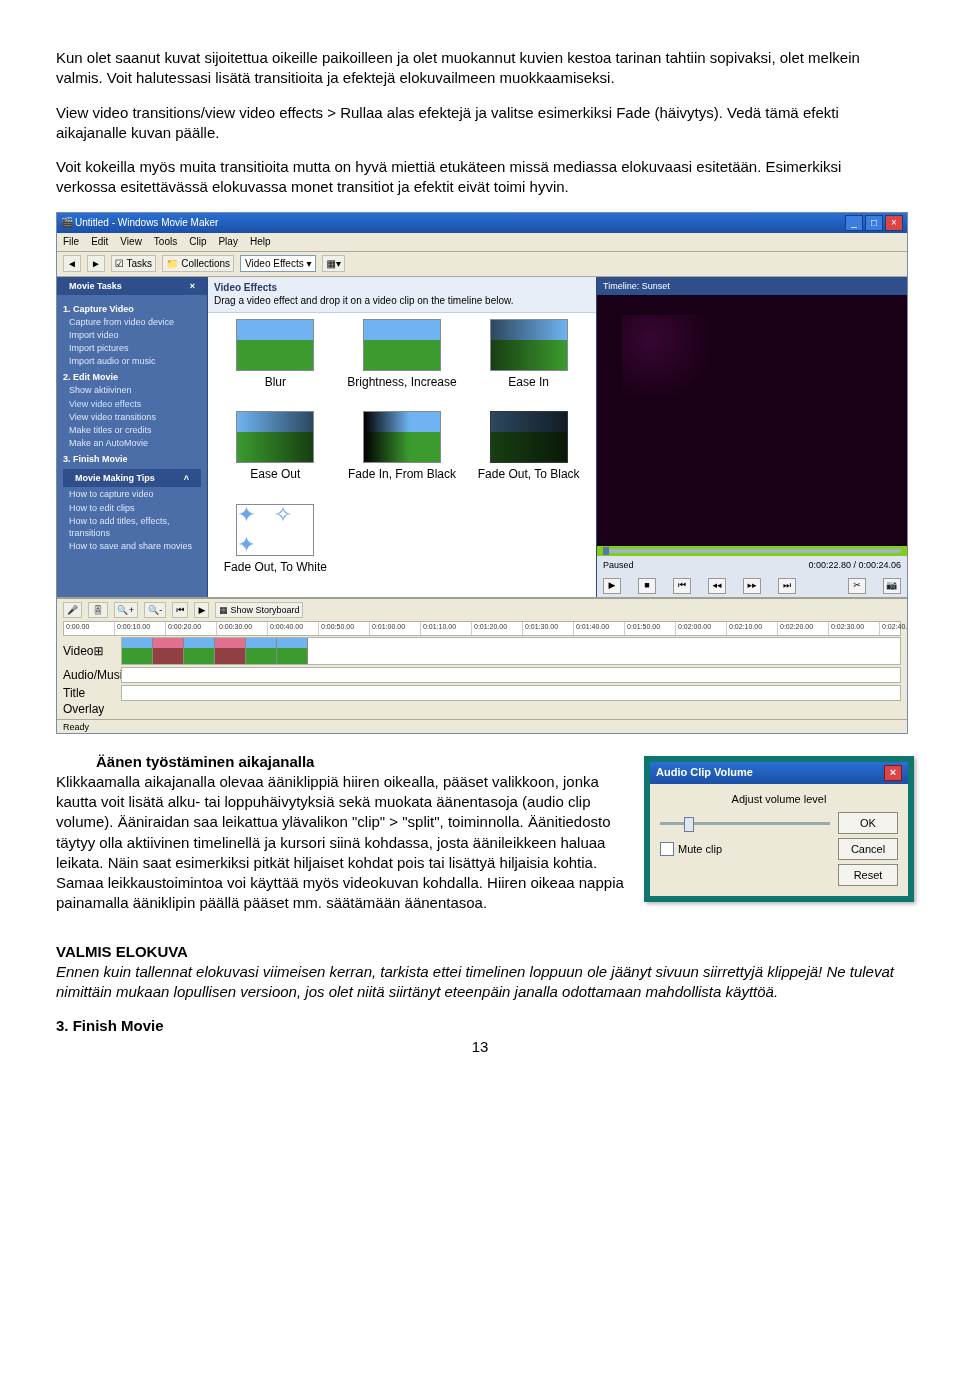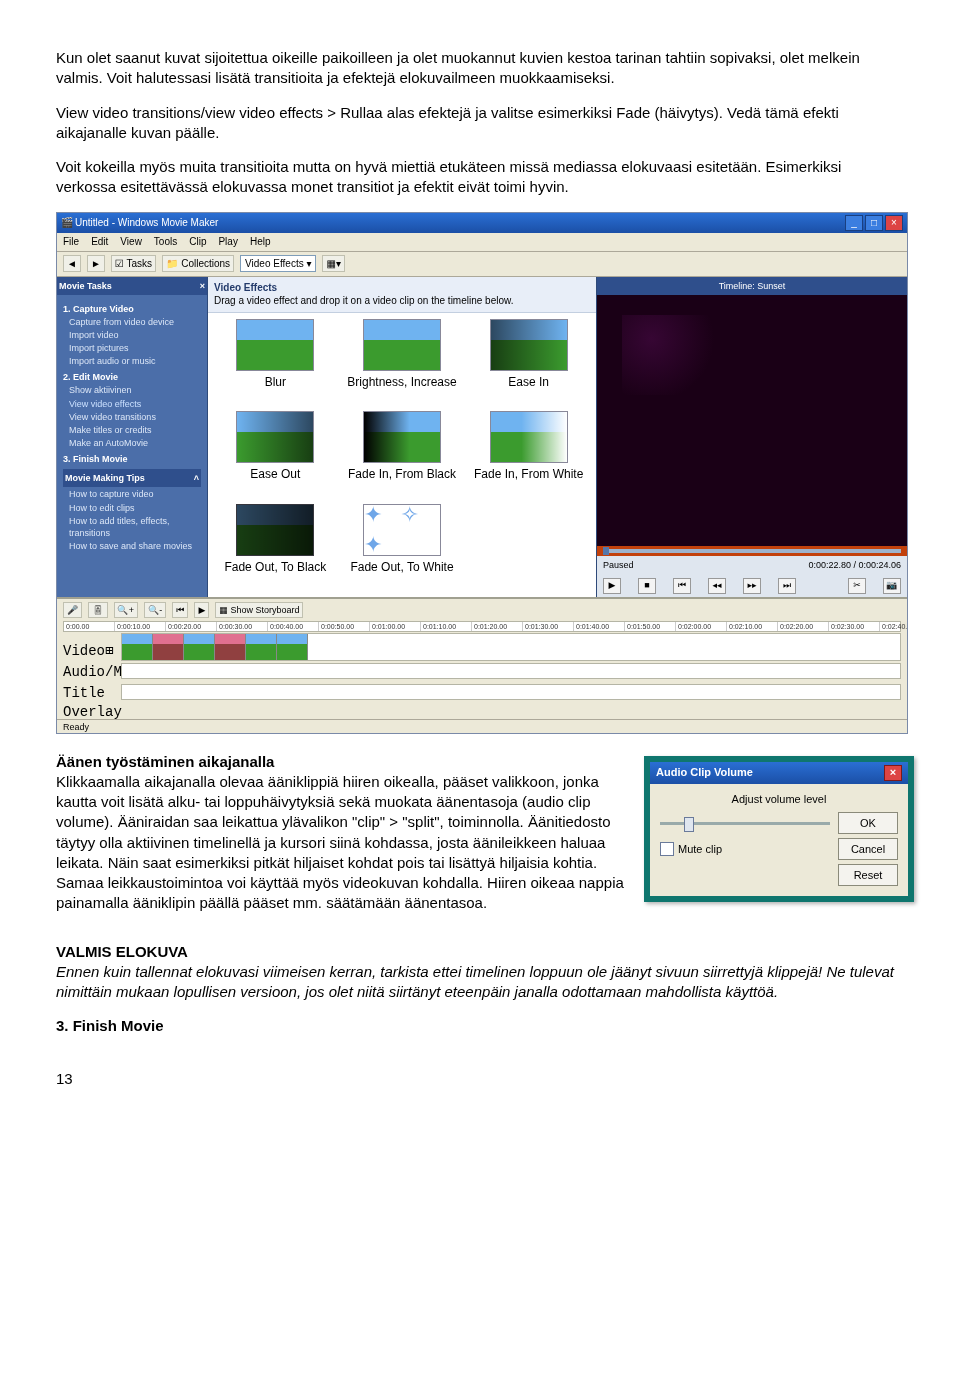--- a/index.html
+++ b/index.html
@@ -8,21 +8,21 @@
     line-height: 1.35;
     margin: 0;
     padding: 48px 56px;
     width: 960px;
     box-sizing: border-box;
     color: #000;
     background: #fff;
   }
   p { margin: 0 0 14px 0; }
   .section-heading { font-weight: bold; margin: 14px 0 0 0; }
-  .bold { font-weight: bold; }
+  .bold { font-weight: bold; margin-left: 40px; }
   .italic { font-style: italic; }
   .screenshot {
     width: 850px;
     height: 520px;
     background: #dde5ee;
     border: 1px solid #7a8aa8;
     position: relative;
     font-size: 10px;
     margin: 8px 0 18px 0;
     overflow: hidden;
@@ -48,21 +48,21 @@
     display: flex; align-items: center; gap: 6px; padding: 0 6px; font-size: 10px;
   }
   .tool-field { background: #fff; border: 1px solid #7f9db9; padding: 1px 4px; }
   .tool-btn { border: 1px solid #c0c0b0; padding: 1px 3px; background: #f0f0e8; }
   .ic { width: 14px; height: 14px; display: inline-block; vertical-align: middle; }
   .workarea { display: flex; height: 320px; }
   .taskpanel {
     width: 150px; background: #4b6ea9; color: #fff; font-size: 9px;
     display: flex; flex-direction: column; border-right: 1px solid #2e4a7a;
   }
-  .tp-title { background: #2f4f8c; padding: 3px 2px; display: flex; align-items: center; justify-content: space-between; font-weight: bold; }
+  .tp-title { background: #2f4f8c; padding: 3px 12px; display: flex; align-items: center; justify-content: space-between; font-weight: bold; }
   .tp-body { padding: 4px 6px; }
   .tp-sechead { font-weight: bold; margin-top: 4px; }
   .tp-item { margin: 1px 0 1px 6px; color: #dbe6f7; }
   .tp-item.hl { color: #cae0ff; }
   .fxpanel { flex: 1; background: #fff; display: flex; flex-direction: column; }
   .fx-head { background: #e8eef8; padding: 4px 6px; font-size: 10px; border-bottom: 1px solid #c3cfe0; }
   .fx-head .t { font-weight: bold; color: #233a6a; }
   .fx-grid { flex: 1; display: grid; grid-template-columns: repeat(3, 1fr); gap: 6px 8px; padding: 6px 8px; overflow: hidden; }
   .fx-cell { display: flex; flex-direction: column; align-items: center; font-size: 12px; }
   .thumb {
@@ -76,37 +76,36 @@
   .thumb.fade-r::after { content:""; position:absolute; inset:0; background: linear-gradient(270deg, rgba(0,0,0,0.6), transparent); }
   .thumb.fade-black::after { content:""; position:absolute; inset:0; background: linear-gradient(90deg, #000, transparent 60%); }
   .thumb.fade-white::after { content:""; position:absolute; inset:0; background: linear-gradient(270deg, #fff, transparent 60%); }
   .thumb.stars { background: #fff; }
   .thumb.stars::before {
     content: "✦ ✧ ✦"; position: absolute; inset: 0; display: flex; align-items: center; justify-content: center;
     color: #6fa6e8; font-size: 22px; letter-spacing: 6px;
   }
   .fx-cell span { margin-top: 3px; text-align: center; }
   .preview {
-    width: 310px; background: #c2410c; display: flex; flex-direction: column;
+    width: 310px; background: #84cc16; display: flex; flex-direction: column;
     border-left: 1px solid #2e4a7a;
-    text-align: center;
   }
   .pv-title { background: #2f4f8c; color: #fff; padding: 3px 6px; font-size: 9px; }
   .pv-video { flex: 1; background: #1a0016; position: relative; }
   .pv-video::after { content:""; position:absolute; left:8%; top:8%; right:60%; bottom:60%; background: radial-gradient(circle at 30% 30%, rgba(120,20,120,0.3), transparent 70%); }
   .pv-controls { background: #dfe6ef; padding: 3px 6px; display: flex; align-items: center; font-size: 9px; gap: 17px; }
   .pv-bar { height: 4px; background: #9db3cc; margin: 3px 6px; position: relative; }
   .pv-bar::after { content:""; position:absolute; left:0; width:6px; height:8px; top:-2px; background:#5577aa; }
   .pbtn { width: 16px; height: 14px; border: 1px solid #999; background: #f4f4f4; display: flex; align-items: center; justify-content: center; font-size: 9px; }
   .timeline { height: 120px; background: #ece9d8; border-top: 2px solid #a0a090; display: flex; flex-direction: column; }
   .tl-tools { display: flex; gap: 6px; padding: 3px 6px; align-items: center; font-size: 9px; }
   .tl-ruler { height: 14px; background: #fff; border: 1px solid #b5b5a5; margin: 0 6px; display: flex; font-size: 7px; color: #333; }
   .tl-tick { flex: 0 0 48px; border-right: 1px solid #ccc; padding-left: 2px; white-space: nowrap; overflow: hidden; }
   .tl-row { display: flex; align-items: stretch; margin: 1px 6px; }
-  .tl-label { width: 58px; font-size: 14px; display: flex; align-items: flex-end; font-family: Liberation Mono, monospace; }
+  .tl-label { width: 58px; font-size: 12px; display: flex; align-items: center; }
   .tl-track { flex: 1; height: 26px; background: #fff; border: 1px solid #b5b5a5; display: flex; overflow: hidden; }
   .clip { width: 30px; height: 100%; border-right: 1px solid #888; background: linear-gradient(180deg,#6fb3f0 0 40%, #3b9b2e 40% 100%); }
   .clip.alt { background: linear-gradient(180deg,#e07090 0 40%, #904040 40% 100%); }
   .tl-row.thin .tl-track { height: 14px; }
   .statusbar { height: 16px; background: #ece9d8; border-top: 1px solid #aca899; padding: 0 6px; font-size: 9px; display: flex; align-items: center; }
 
   .wrap-right { float: right; width: 260px; margin: 4px 0 8px 14px; }
   .dialog {
     width: 258px; background: #ece9d8; border: 6px solid #0f766e; font-size: 11px;
     box-shadow: 2px 2px 4px rgba(0,0,0,0.3);
@@ -114,21 +113,21 @@
   .dlg-title { background: linear-gradient(#2a6fd4,#1b4fa6); color: #fff; padding: 3px 6px; display: flex; align-items: center; font-weight: bold; }
   .dlg-title .x { margin-left: auto; background: #d44; color: #fff; width: 16px; height: 14px; display: flex; align-items: center; justify-content: center; border: 1px solid #801818; }
   .dlg-body { padding: 8px 10px 10px; display: grid; grid-template-columns: 1fr auto; gap: 4px 8px; align-items: center; }
   .dlg-label { grid-column: 1 / 3; text-align: center; margin-bottom: 2px; }
   .slider { grid-column: 1; height: 16px; background: #fff0; display: flex; align-items: center; }
   .slider-track { flex: 1; height: 3px; background: #9aa; position: relative; }
   .slider-track::after { content:""; position:absolute; left:14%; top:-5px; width:8px; height:13px; background:#dfe6ef; border:1px solid #6a7a9a; }
   .dlg-btn { width: 58px; height: 20px; background: #f4f3ee; border: 1px solid #8a8a7a; font-size: 11px; display: flex; align-items: center; justify-content: center; }
   .dlg-check { grid-column: 1; display: flex; align-items: center; gap: 4px; }
   .dlg-check .box { width: 12px; height: 12px; border: 1px solid #6a7a9a; background: #fff; }
-  .page-num { text-align: left; margin-top: 32px; }
+  .page-num { text-align: center; }
   .clearfix::after { content:""; display:block; clear:both; }
 </style>
 </head>
 <body>
 
 <p>Kun olet saanut kuvat sijoitettua oikeille paikoilleen ja olet muokannut kuvien kestoa tarinan tahtiin sopivaksi, olet melkein valmis. Voit halutessasi lisätä transitioita ja efektejä elokuvailmeen muokkaamiseksi.</p>
 <p>View video transitions/view video effects &gt; Rullaa alas efektejä ja valitse esimerkiksi Fade (häivytys). Vedä tämä efekti aikajanalle kuvan päälle.</p>
 <p>Voit kokeilla myös muita transitioita mutta on hyvä miettiä etukäteen missä mediassa elokuvaasi esitetään. Esimerkiksi verkossa esitettävässä elokuvassa monet transitiot ja efektit eivät toimi hyvin.</p>
 
 <div class="screenshot">
@@ -210,24 +209,20 @@
           </div>
         <div class="fx-cell">
             <div class="thumb fade-r"></div>
             <span>Ease Out</span>
           </div>
         <div class="fx-cell">
             <div class="thumb fade-black"></div>
             <span>Fade In, From Black</span>
           </div>
         <div class="fx-cell">
-            <div class="thumb fade-white"></div>
-            <span>Fade In, From White</span>
-          </div>
-        <div class="fx-cell">
             <div class="thumb fade-r" style="filter:brightness(0.4)"></div>
             <span>Fade Out, To Black</span>
           </div>
         <div class="fx-cell">
             <div class="thumb stars"></div>
             <span>Fade Out, To White</span>
           </div>
       </div>
     </div>
 

